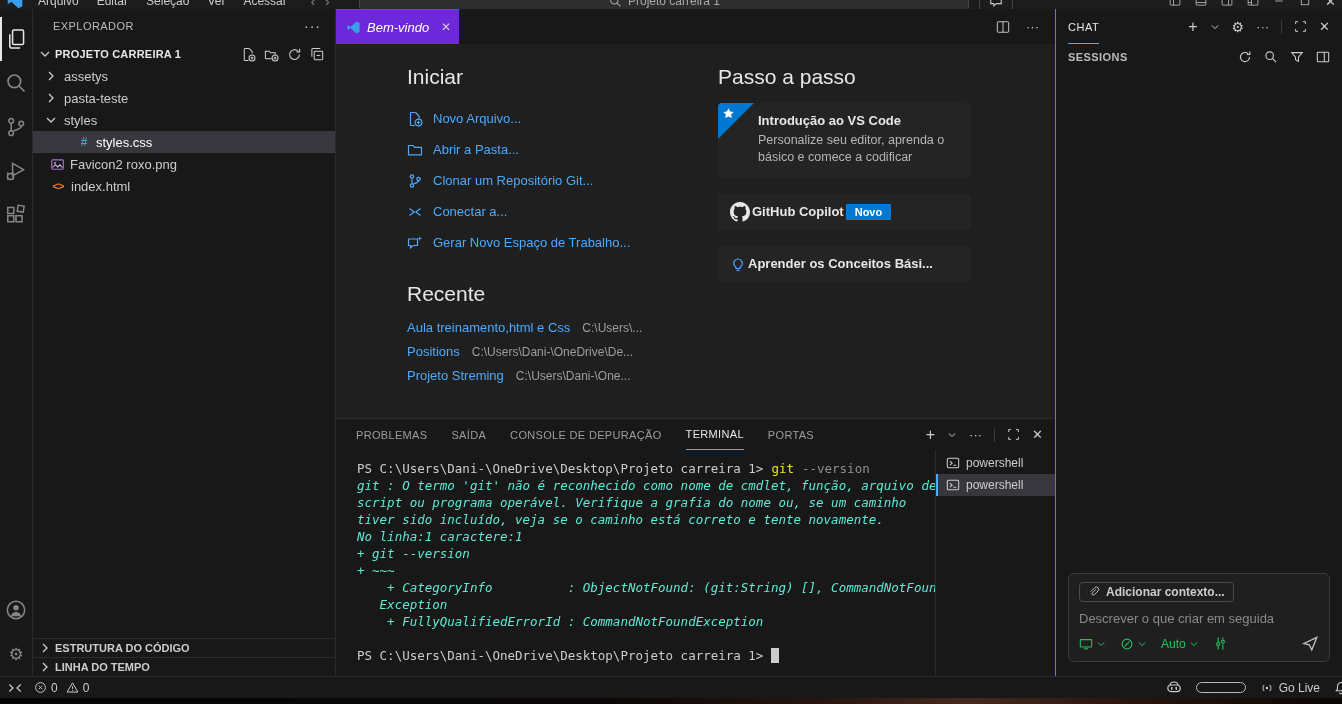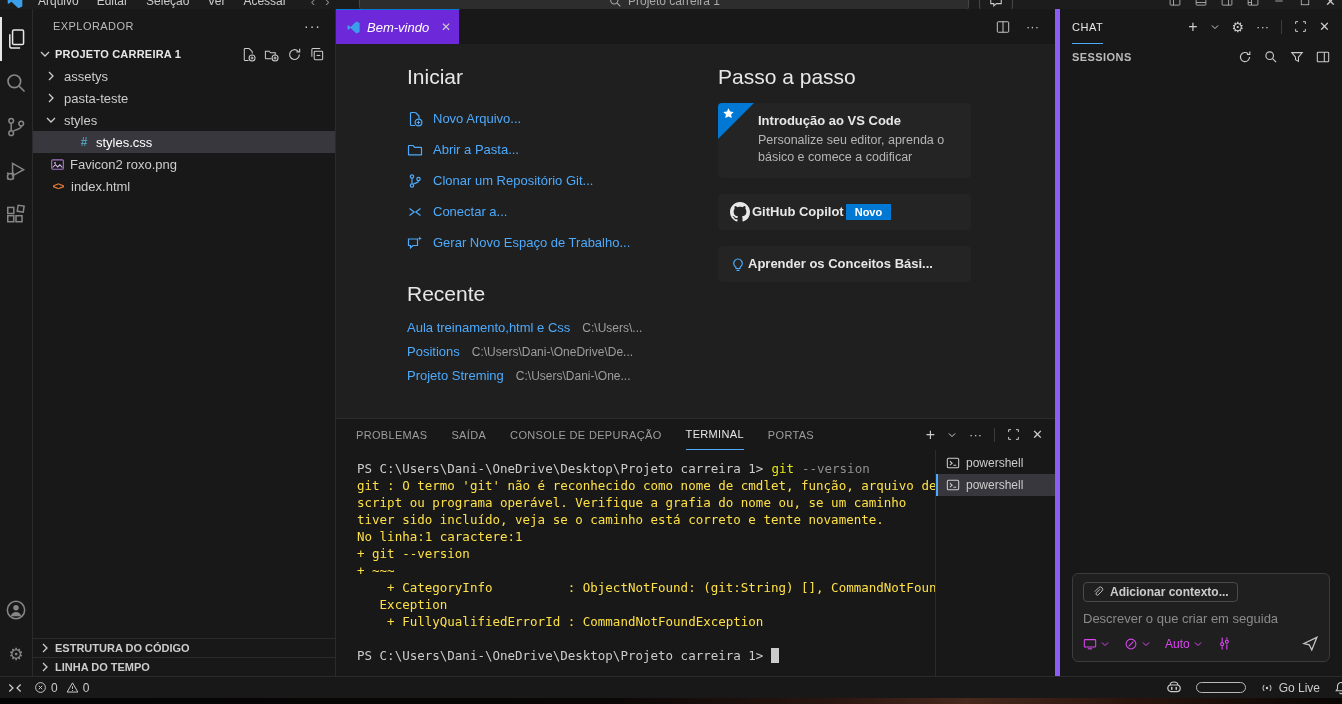--- a/index.html
+++ b/index.html
@@ -85,42 +85,42 @@
   
   .panel { height:258px; flex:none; background:#181818; border-top:1px solid #2b2b2b; display:flex; flex-direction:column; }
   .panel-top { height:31px; flex:none; display:flex; align-items:stretch; padding:0 12px 0 20px; }
   .ptab { margin-right:24px; font-size:11px; letter-spacing:.03em; color:#9d9d9d; display:flex; align-items:center; }
   .ptab.active { color:#e7e7e7; border-bottom:1px solid #4daafc; }
   .panel-actions { margin-left:auto; display:flex; align-items:center; gap:12px; color:#cccccc; }
   .vdiv { width:1px; height:14px; background:#3c3c3c; }
   .panel-body { flex:1; min-height:0; display:flex; }
   .term { flex:1; min-width:0; padding:10px 0 0 21px; font-family:"DejaVu Sans Mono","Liberation Mono",monospace; font-size:12.5px; line-height:17px; color:#cccccc; overflow:hidden; }
   .tline { white-space:pre; }
-  .t-red { color:#fde047; }
+  .t-red { color:#5eead4;font-style:italic; }
   .t-cmd { color:#e5e510; margin-left:8px; }
   .t-args { color:#8f8f8f; margin-left:8px; }
   .cursor { display:inline-block; width:8px; height:15px; background:#cccccc; vertical-align:text-bottom; margin-left:8px; }
   .term-list { width:120px; flex:none; border-left:1px solid #2b2b2b; padding-top:2px; }
   .term-row { height:22px; display:flex; align-items:center; gap:6px; padding-left:10px; font-size:12px; color:#cccccc; }
   .term-row.active { background:#37373d; box-shadow:inset 2px 0 0 #4daafc; }
   .term-ic { width:14px; height:14px; flex:none; }
 
   
-  .chatpanel { flex:1; background:#181818; border-left:5px solid #8b5cf6; display:flex; flex-direction:column; min-width:0; }
+  .chatpanel { flex:1; background:#181818; border-left:1px solid #8b5cf6; display:flex; flex-direction:column; min-width:0; }
   .chat-header { height:35px; flex:none; display:flex; align-items:stretch; padding:0 12px; }
   .chat-title { display:flex; align-items:center; font-size:11px; letter-spacing:.05em; color:#e7e7e7; box-shadow:inset 0 -1px 0 #4daafc; }
   .chat-actions { margin-left:auto; display:flex; align-items:center; gap:12px; color:#cccccc; }
   .sessions-row { height:26px; flex:none; display:flex; align-items:center; padding:0 12px; }
   .sessions-label { font-size:11px; font-weight:bold; color:#bbbbbb; letter-spacing:.04em; }
   .sessions-actions { margin-left:auto; display:flex; align-items:center; gap:12px; color:#cccccc; }
   .chat-body { flex:1; }
   .chat-input { margin:0 12px 14px; border:1px solid #3c3c3c; border-radius:6px; background:#1f1f1f; padding:8px 10px 9px; display:flex; flex-direction:column; gap:9px; }
   .ctx-chip { align-self:flex-start; display:flex; align-items:center; gap:6px; border:1px solid #4a4a4a; border-radius:4px; padding:2px 8px; font-size:12px; font-weight:bold; color:#cccccc; }
   .chat-ph { color:#8a8a8a; font-size:13px; }
-  .chat-controls { display:flex; align-items:center; gap:6px; color:#d946ef; }
+  .chat-controls { display:flex; align-items:center; gap:6px; color:#22c55e; }
   .ctl-group { display:flex; align-items:center; gap:3px; margin-right:8px; }
   .auto-label { font-size:12px; }
   .send { margin-left:auto; color:#c5c5c5; }
   .sm-chev { width:10px; height:10px; }
 
   
   .statusbar { height:22px; flex:none; background:#181818; border-top:1px solid #2b2b2b; display:flex; align-items:center; padding:0 8px; font-size:12px; color:#cccccc; }
   .sb-left { display:flex; align-items:center; gap:12px; }
   .stat-group { display:flex; align-items:center; gap:4px; }
   .sb-right { margin-left:auto; display:flex; align-items:center; gap:14px; overflow:visible; }

